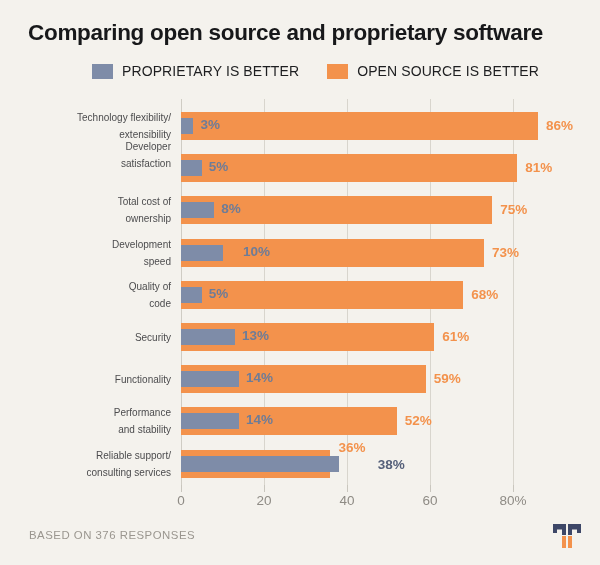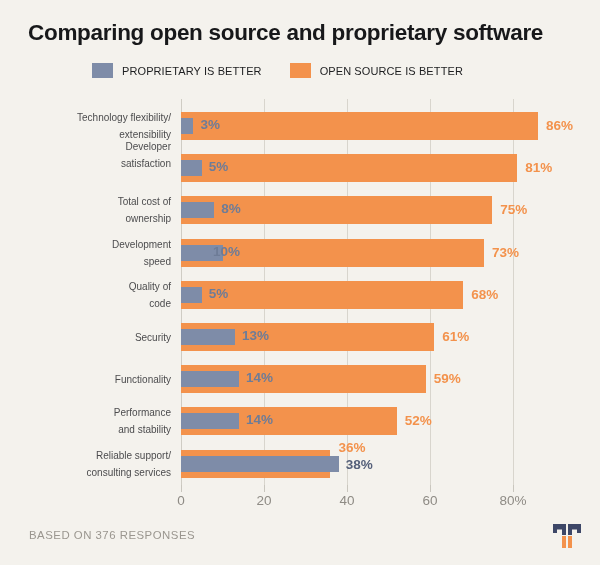--- a/index.html
+++ b/index.html
@@ -46,21 +46,21 @@
     display: flex;
     align-items: center;
     gap: 9px;
   }
   .legend-swatch {
     width: 21px;
     height: 15px;
     display: block;
   }
   .legend-label {
-    font-size: 11px;
+    font-size: 14px;
     color: #1d1e20;
     letter-spacing: 0.1px;
     white-space: nowrap;
   }
 
   
   #plot-area {
     position: absolute;
     left: 181px;
     top: 99px;
@@ -120,21 +120,21 @@
     position: absolute;
     top: 11px;
     font-size: 13.5px;
     font-weight: bold;
     color: #f3924c;
     white-space: nowrap;
     line-height: 20px;
   }
   
   .bar-row.stacked .value-orange { top: -5px; }
-  .bar-row.stacked .value-blue   { top: 12px; color:#55607a; }
+  .bar-row.stacked .value-blue   { top: 12px; color:#55607a;margin-left:32px; }
 
   
   .cat-label {
     position: absolute;
     right: 590px;   
     text-align: right;
     font-size: 10px;
     color: #4c4c4e;
     line-height: 17px;
     width: 160px;
@@ -223,21 +223,21 @@
       </div>
       <div class="bar-row" style="top: 90.4px;">
         <div class="bar-orange" style="width: 311.25px; background: rgb(243, 146, 76);"></div>
         <div class="bar-blue" style="width: 33.2px; background: rgb(126, 140, 168);"></div>
         <div class="value-blue" style="left: 40.2px;">8%</div>
         <div class="value-orange" style="left: 319.25px;">75%</div>
       </div>
       <div class="bar-row" style="top: 132.6px;">
         <div class="bar-orange" style="width: 302.95px; background: rgb(243, 146, 76);"></div>
         <div class="bar-blue" style="width: 41.5px; background: rgb(126, 140, 168);"></div>
-        <div class="value-blue" style="left: 32px;">10%</div>
+        <div class="value-blue" style="left: 62px;">10%</div>
         <div class="value-orange" style="left: 310.95px;">73%</div>
       </div>
       <div class="bar-row" style="top: 174.8px;">
         <div class="bar-orange" style="width: 282.2px; background: rgb(243, 146, 76);"></div>
         <div class="bar-blue" style="width: 20.75px; background: rgb(126, 140, 168);"></div>
         <div class="value-blue" style="left: 27.75px;">5%</div>
         <div class="value-orange" style="left: 290.2px;">68%</div>
       </div>
       <div class="bar-row" style="top: 217px;">
         <div class="bar-orange" style="width: 253.15px; background: rgb(243, 146, 76);"></div>

